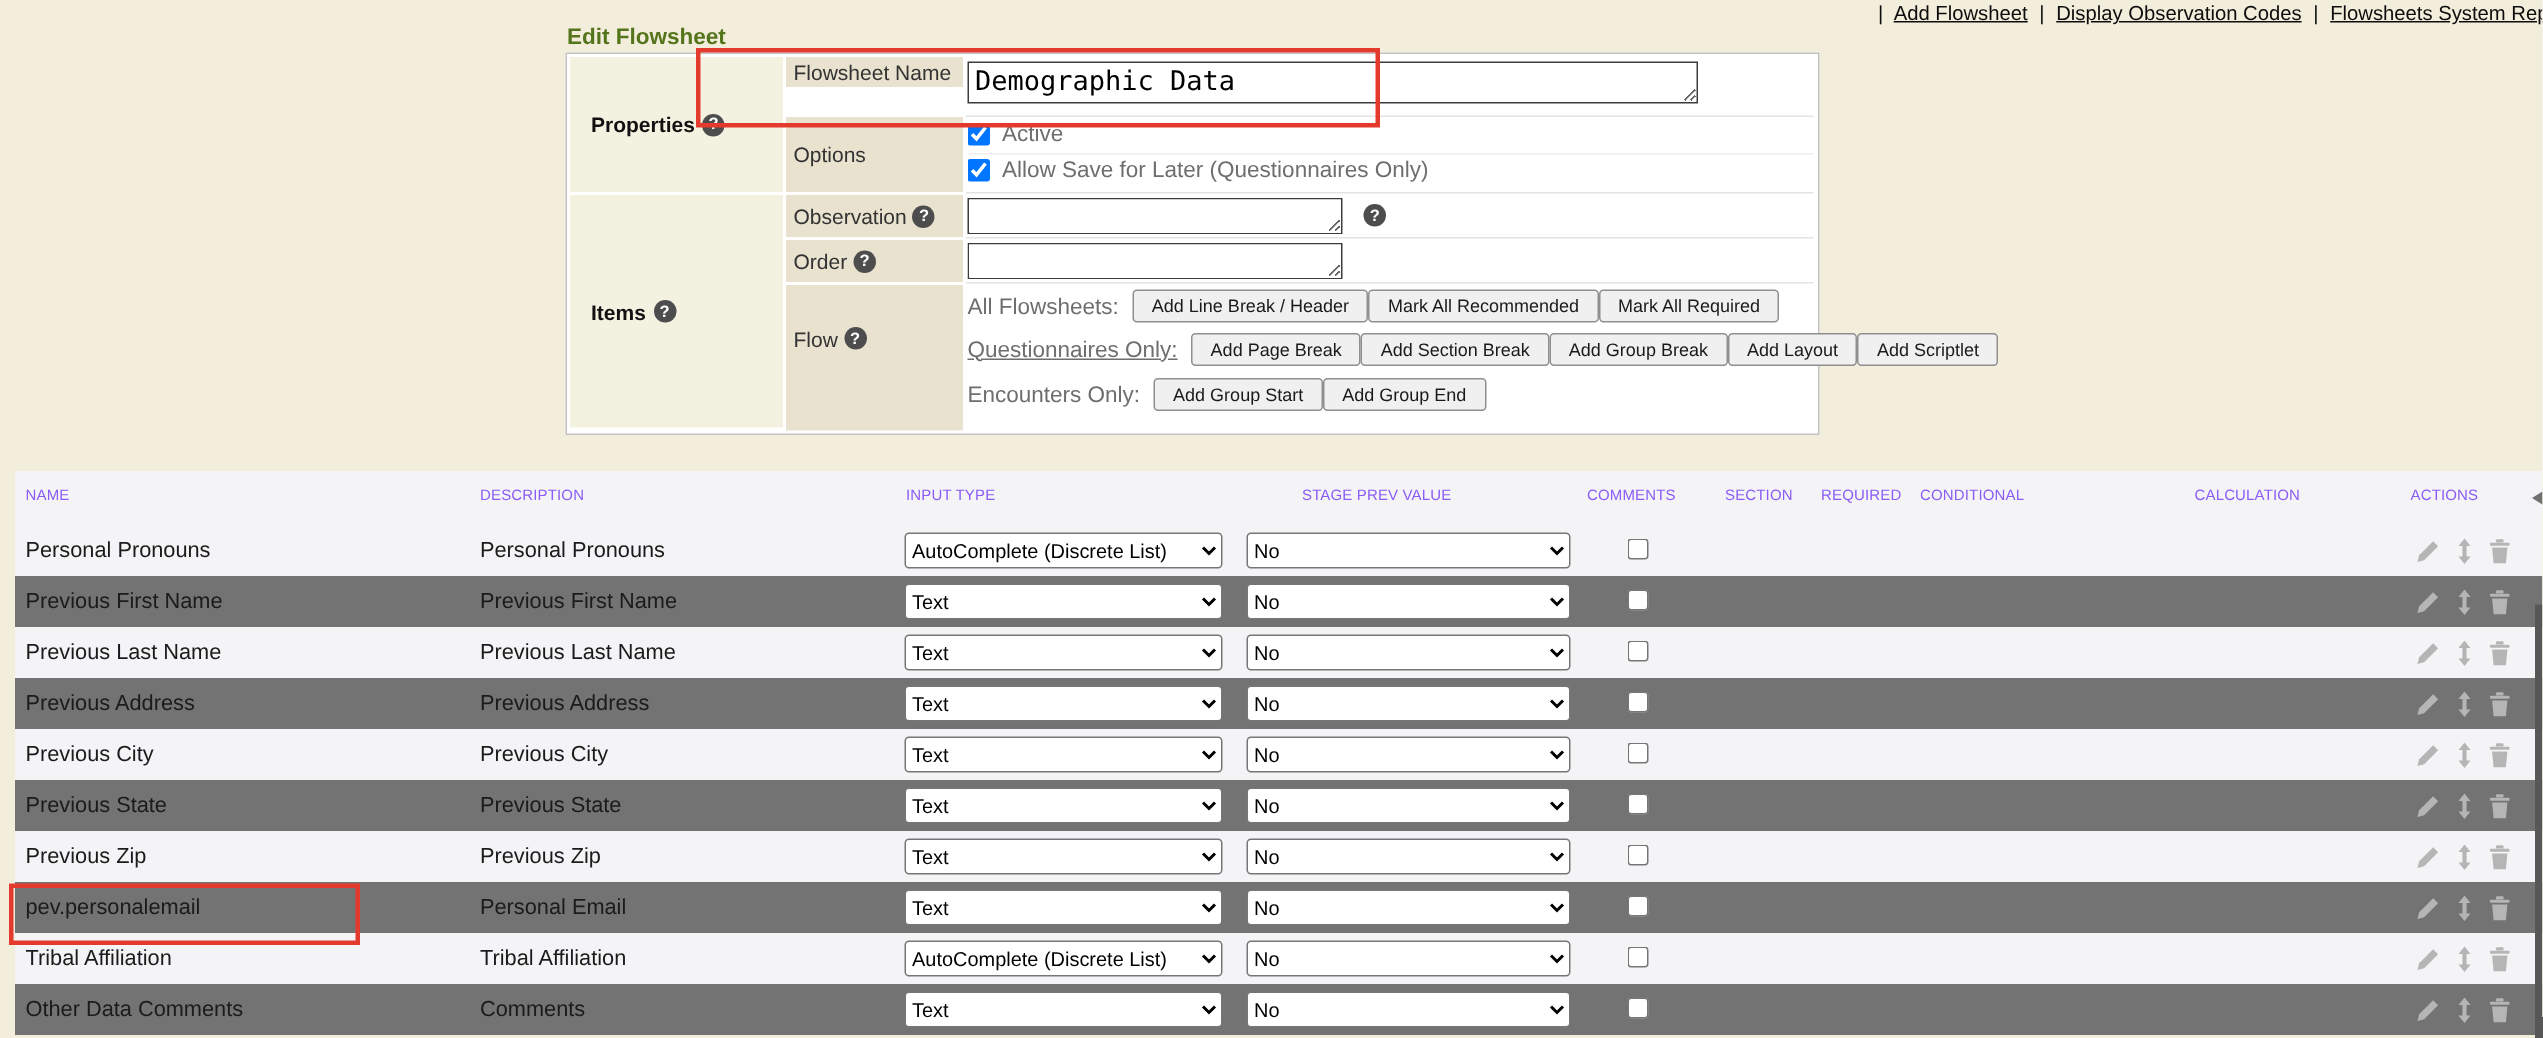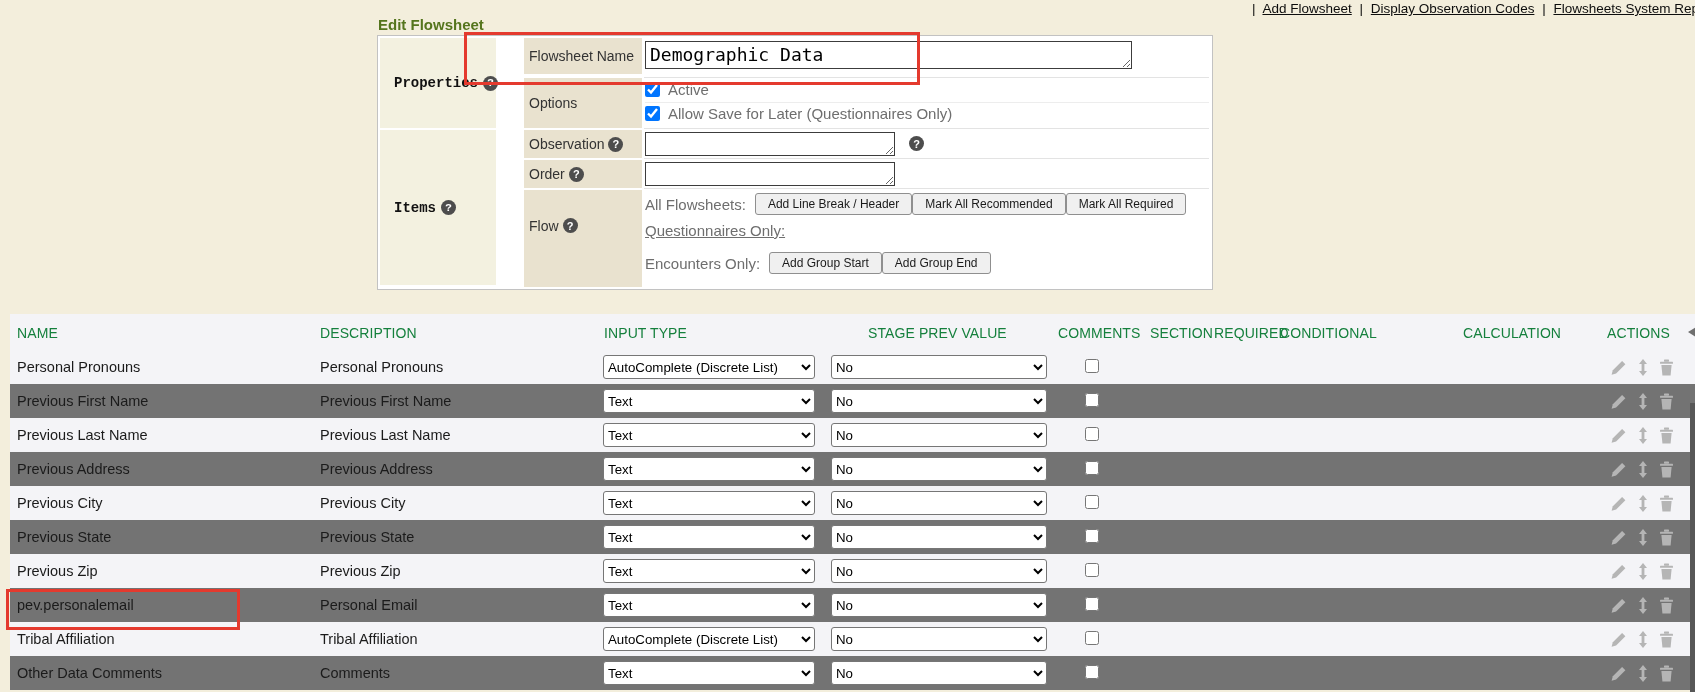--- a/index.html
+++ b/index.html
@@ -8,27 +8,27 @@
 
   
   .topnav{position:absolute;top:1px;right:-4px;white-space:nowrap;font-size:13.5px;color:#0d0d0d;}
   .topnav a{color:#0d0d0d;text-decoration:underline;cursor:pointer;}
   .topnav .sep{padding:0 4px;}
 
   
   .form-title{position:absolute;left:378px;top:16px;font-size:15px;font-weight:bold;color:#55751d;}
   .form-box{position:absolute;left:377px;top:35px;width:836px;height:255px;background:#fff;
             border:1px solid #c2c2c2;box-sizing:border-box;}
-  .cellA{position:absolute;left:2px;width:116px;background:#f3f1e0;display:flex;align-items:center;
-         gap:5px;padding-left:14px;box-sizing:border-box;font-size:14px;font-weight:bold;color:#111;font-family:Liberation Mono, monospace;}
+  .cellA{position:absolute;left:2px;width:142px;background:#f3f1e0;display:flex;align-items:center;
+         gap:5px;padding-left:14px;box-sizing:border-box;font-size:14px;font-weight:bold;color:#111;}
   .cellA.props{top:2px;height:90px;}
   .cellA.items{top:94px;height:155px;}
   .cellB{position:absolute;left:146px;width:118px;background:#e9e2cf;display:flex;align-items:center;
          gap:4px;padding-left:5px;box-sizing:border-box;font-size:14px;color:#333;}
-  .cellB.b-fn{top:2px;height:36px;}
+  .cellB.b-fn{top:2px;height:20px;}
   .cellB.b-opt{top:42px;height:50px;}
   .cellB.b-obs{top:94px;height:28px;}
   .cellB.b-ord{top:124px;height:28px;}
   .cellB.b-flow{top:154px;height:97px;align-items:flex-start;padding-top:28px;}
   .help{display:inline-flex;align-items:center;justify-content:center;width:15px;height:15px;
         border-radius:50%;background:#4d4d4d;color:#fff;font-size:11px;font-weight:bold;flex:0 0 15px;}
   .sep-line{position:absolute;left:266px;right:3px;height:1px;background:#e3e3e3;}
   textarea.fld{position:absolute;left:267px;border:1px solid #3c3c3c;background:#fff;box-sizing:border-box;
         font-family:"DejaVu Sans Mono","Liberation Mono",monospace;font-size:18px;padding:2px 4px;resize:both;}
   .fn-field{top:5px;width:487px;height:28px;}
@@ -42,21 +42,21 @@
   .flowrow{position:absolute;left:267px;display:flex;align-items:center;gap:9px;
            font-size:15px;color:#6e6e6e;white-space:nowrap;}
   .flow1{top:157px;} .flow2{top:186px;} .flow3{top:216px;}
   .flowrow .u{text-decoration:underline;}
   .btn{font-family:"Liberation Sans",sans-serif;font-size:12px;font-weight:normal;color:#1a1a1a;
        background:#f0f0f0;border:1px solid #8f8f8f;border-radius:3px;padding:3px 12px;cursor:pointer;}
 
   
   .table{position:absolute;left:10px;top:314px;width:1685px;}
   .thead{position:relative;height:36px;background:#f4f4f7;}
-  .th{position:absolute;top:11px;font-size:14px;color:#15803d;letter-spacing:0.1px;}
+  .th{position:absolute;top:11px;font-size:10px;color:#8b5cf6;letter-spacing:0.1px;}
   .h0{left:7px;}.h1{left:310px;}.h2{left:594px;}.h3{left:858px;}.h4{left:1048px;}
   .h5{left:1140px;}.h6{left:1204px;}.h7{left:1270px;}.h8{left:1453px;}.h9{left:1597px;}
   .corner-arrow{position:absolute;left:1678px;top:13px;width:0;height:0;
     border-top:5px solid transparent;border-bottom:5px solid transparent;border-right:8px solid #6f6f6f;}
   .trow{position:relative;height:34px;background:#737373;}
   .trow.alt{background:#f4f4f7;}
   .c-name{position:absolute;left:7px;top:9px;font-size:14.5px;}
   .c-desc{position:absolute;left:310px;top:9px;font-size:14.5px;}
   .sel{position:absolute;top:5px;height:24px;font-family:"Liberation Sans",sans-serif;font-size:13.3px;
        border:1px solid #767676;border-radius:3px;background:#fff;}
@@ -139,20 +139,21 @@
     <div class="sep-line" style="top:92px;"></div>
     <div class="sep-line" style="top:122px;"></div>
     <div class="sep-line" style="top:152px;"></div>
 
     <div class="flowrow flow1">
       <span>All Flowsheets:</span>
       <span class="btns"><button class="btn">Add Line Break / Header</button><button class="btn">Mark All Recommended</button><button class="btn">Mark All Required</button></span>
     </div>
     <div class="flowrow flow2">
       <span class="u">Questionnaires Only:</span>
+      <span class="btns"><button class="btn">Add Page Break</button><button class="btn">Add Section Break</button><button class="btn">Add Group Break</button><button class="btn">Add Layout</button><button class="btn">Add Scriptlet</button></span>
     </div>
     <div class="flowrow flow3">
       <span>Encounters Only:</span>
       <span class="btns"><button class="btn">Add Group Start</button><button class="btn">Add Group End</button></span>
     </div>
   </div>
 
   <div class="table">
     <div class="thead">
       <span class="th h0">NAME</span>

